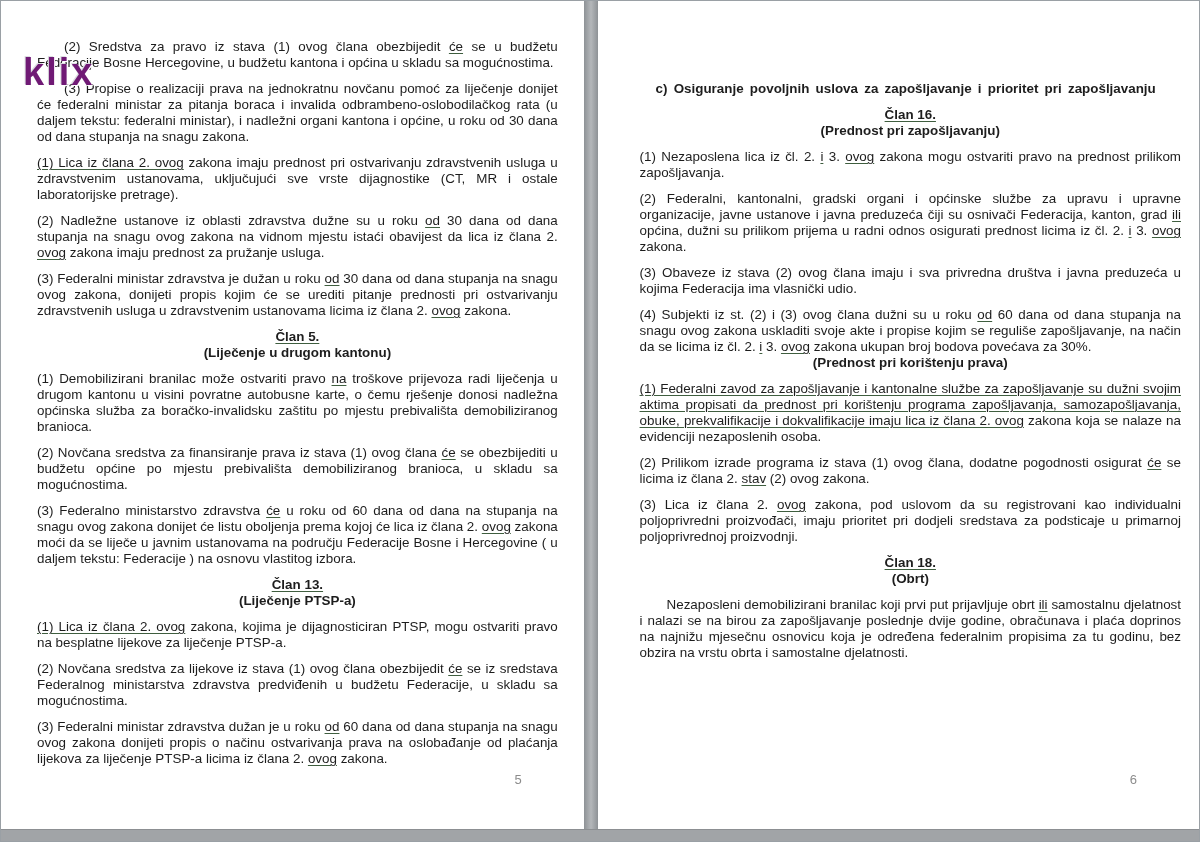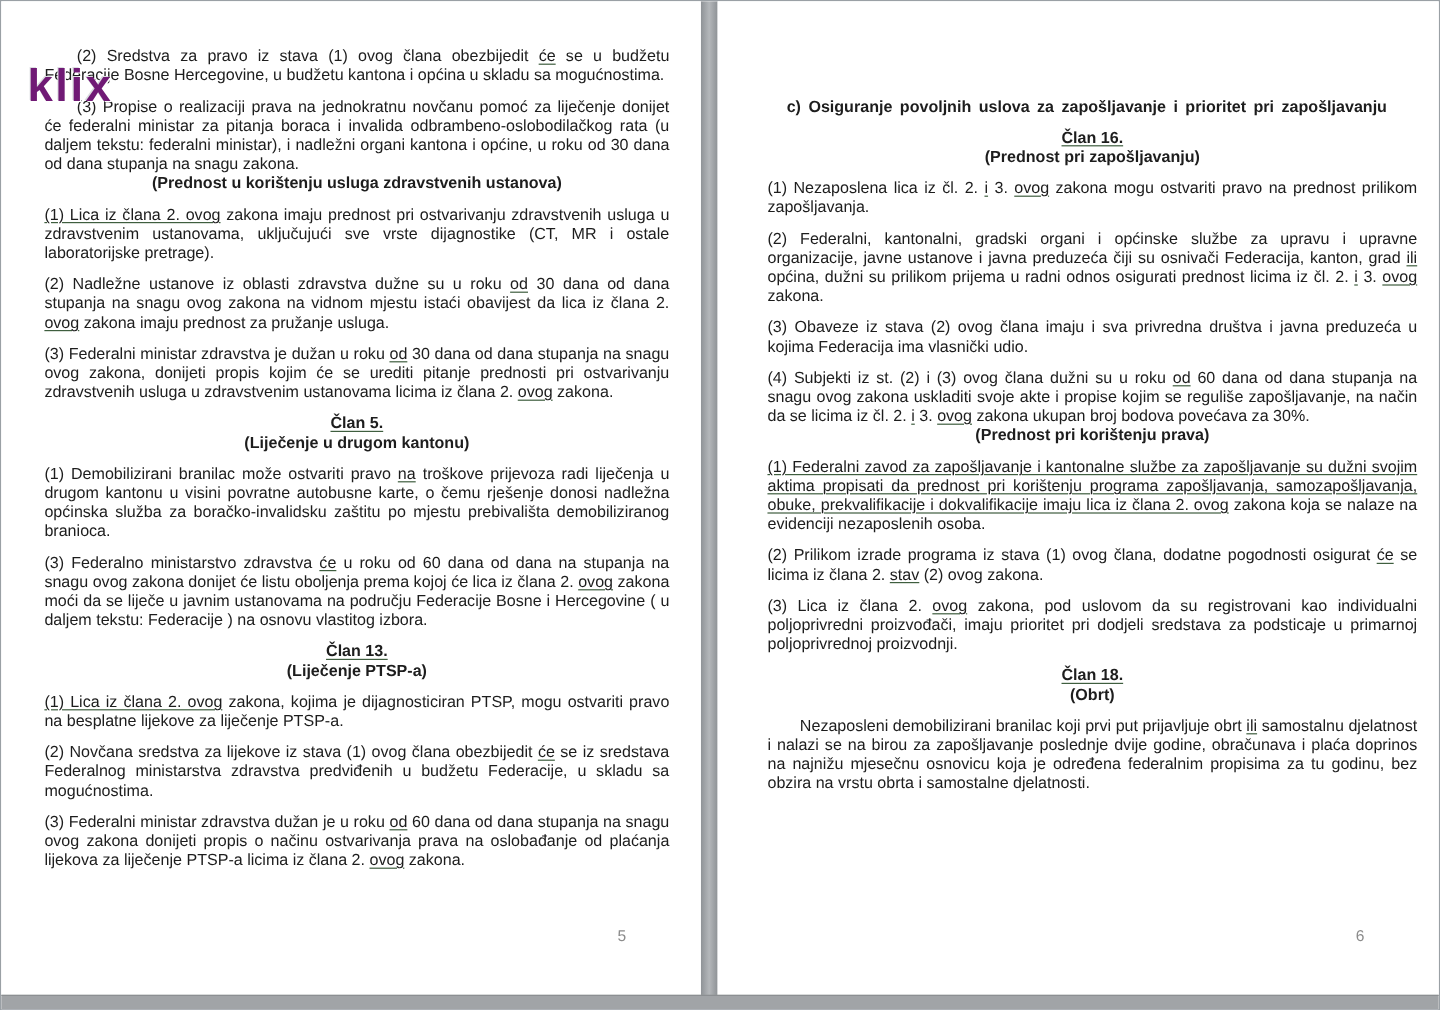--- a/index.html
+++ b/index.html
@@ -74,27 +74,27 @@
 <body>
 
 <div class="viewer">
   <div class="spread">
 
     <section class="page page-left">
       <div class="watermark">klix</div>
       <div class="content">
           <p class="blk p indent"><span>(2)  Sredstva za pravo iz stava (1) ovog člana obezbijedit </span><span class="u">će</span><span> se u budžetu Federacije Bosne Hercegovine, u budžetu kantona i općina u skladu sa mogućnostima.</span></p>
           <p class="blk p indent"><span>(3)  Propise o realizaciji prava na jednokratnu novčanu pomoć za liječenje donijet će federalni ministar za pitanja boraca i invalida odbrambeno-oslobodilačkog rata (u daljem tekstu: federalni ministar), i nadležni organi kantona i općine, u roku od 30 dana od dana stupanja na snagu zakona.</span></p>
-          <p class="blk hs"><span>(Prednost u korištenju usluga zdravstvenih ustanova)</span></p>
           <p class="blk p"><span class="u">(1) Lica iz člana 2. ovog</span><span> zakona imaju prednost pri ostvarivanju zdravstvenih usluga u zdravstvenim ustanovama, uključujući sve vrste dijagnostike (CT, MR i ostale laboratorijske pretrage).</span></p>
           <p class="blk p"><span>(2) Nadležne ustanove iz oblasti zdravstva dužne su u roku </span><span class="u">od</span><span> 30 dana od dana stupanja na snagu ovog zakona na vidnom mjestu istaći obavijest da lica iz člana 2. </span><span class="u">ovog</span><span> zakona imaju prednost za pružanje usluga.</span></p>
           <p class="blk p"><span>(3) Federalni ministar zdravstva je dužan u roku </span><span class="u">od</span><span> 30 dana od dana stupanja na snagu ovog zakona, donijeti propis kojim će se urediti pitanje prednosti pri ostvarivanju zdravstvenih usluga u zdravstvenim ustanovama licima iz člana 2. </span><span class="u">ovog</span><span> zakona.</span></p>
           <p class="blk ht"><span class="u">Član 5.</span></p>
           <p class="blk hs"><span>(Liječenje u drugom kantonu)</span></p>
           <p class="blk p"><span>(1) Demobilizirani branilac može ostvariti pravo </span><span class="u">na</span><span> troškove prijevoza radi liječenja u drugom kantonu u visini povratne autobusne karte, o čemu rješenje donosi nadležna općinska služba za boračko-invalidsku zaštitu po mjestu prebivališta demobiliziranog branioca.</span></p>
+          <p class="blk p"><span>(2) Novčana sredstva za finansiranje prava iz stava (1) ovog člana </span><span class="u">će</span><span> se obezbijediti u budžetu općine po mjestu prebivališta demobiliziranog branioca, u skladu sa mogućnostima.</span></p>
           <p class="blk p"><span>(3) Federalno ministarstvo zdravstva </span><span class="u">će</span><span> u roku od 60 dana od dana na stupanja na snagu ovog zakona donijet će listu oboljenja prema kojoj će lica iz člana 2. </span><span class="u">ovog</span><span> zakona moći da se liječe u javnim ustanovama na području Federacije Bosne i Hercegovine ( u daljem tekstu: Federacije ) na osnovu vlastitog izbora.</span></p>
           <p class="blk ht"><span class="u">Član 13.</span></p>
           <p class="blk hs"><span>(Liječenje PTSP-a)</span></p>
           <p class="blk p"><span class="u">(1) Lica iz člana 2. ovog</span><span> zakona, kojima je dijagnosticiran PTSP, mogu ostvariti pravo na besplatne lijekove za liječenje PTSP-a.</span></p>
           <p class="blk p"><span>(2) Novčana sredstva za lijekove iz stava (1) ovog člana obezbijedit </span><span class="u">će</span><span> se iz sredstava Federalnog ministarstva zdravstva predviđenih u budžetu Federacije, u skladu sa mogućnostima.</span></p>
           <p class="blk p"><span>(3) Federalni ministar zdravstva dužan je u roku </span><span class="u">od</span><span> 60 dana od dana stupanja na snagu ovog zakona donijeti propis o načinu ostvarivanja prava na oslobađanje od plaćanja lijekova za liječenje PTSP-a licima iz člana 2. </span><span class="u">ovog</span><span> zakona.</span></p>
         </div>
       <div class="page-number">5</div>
     </section>
 

